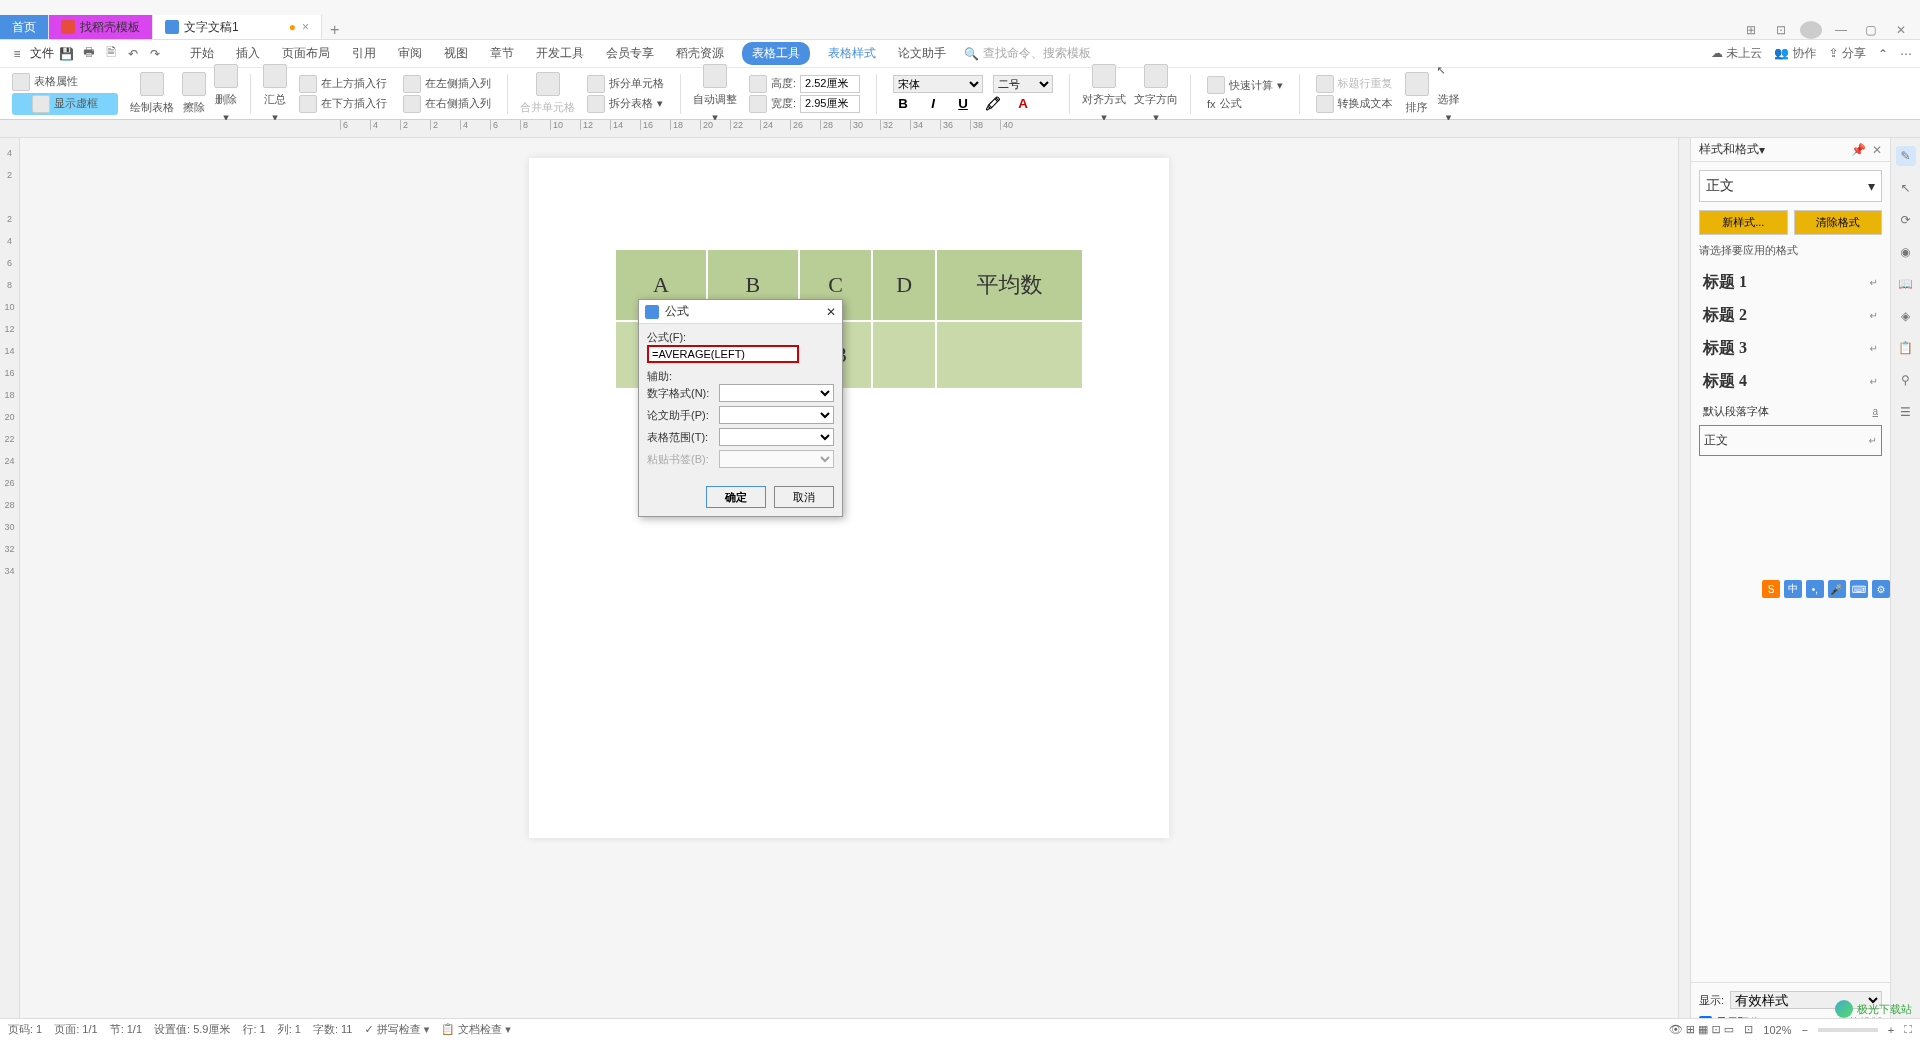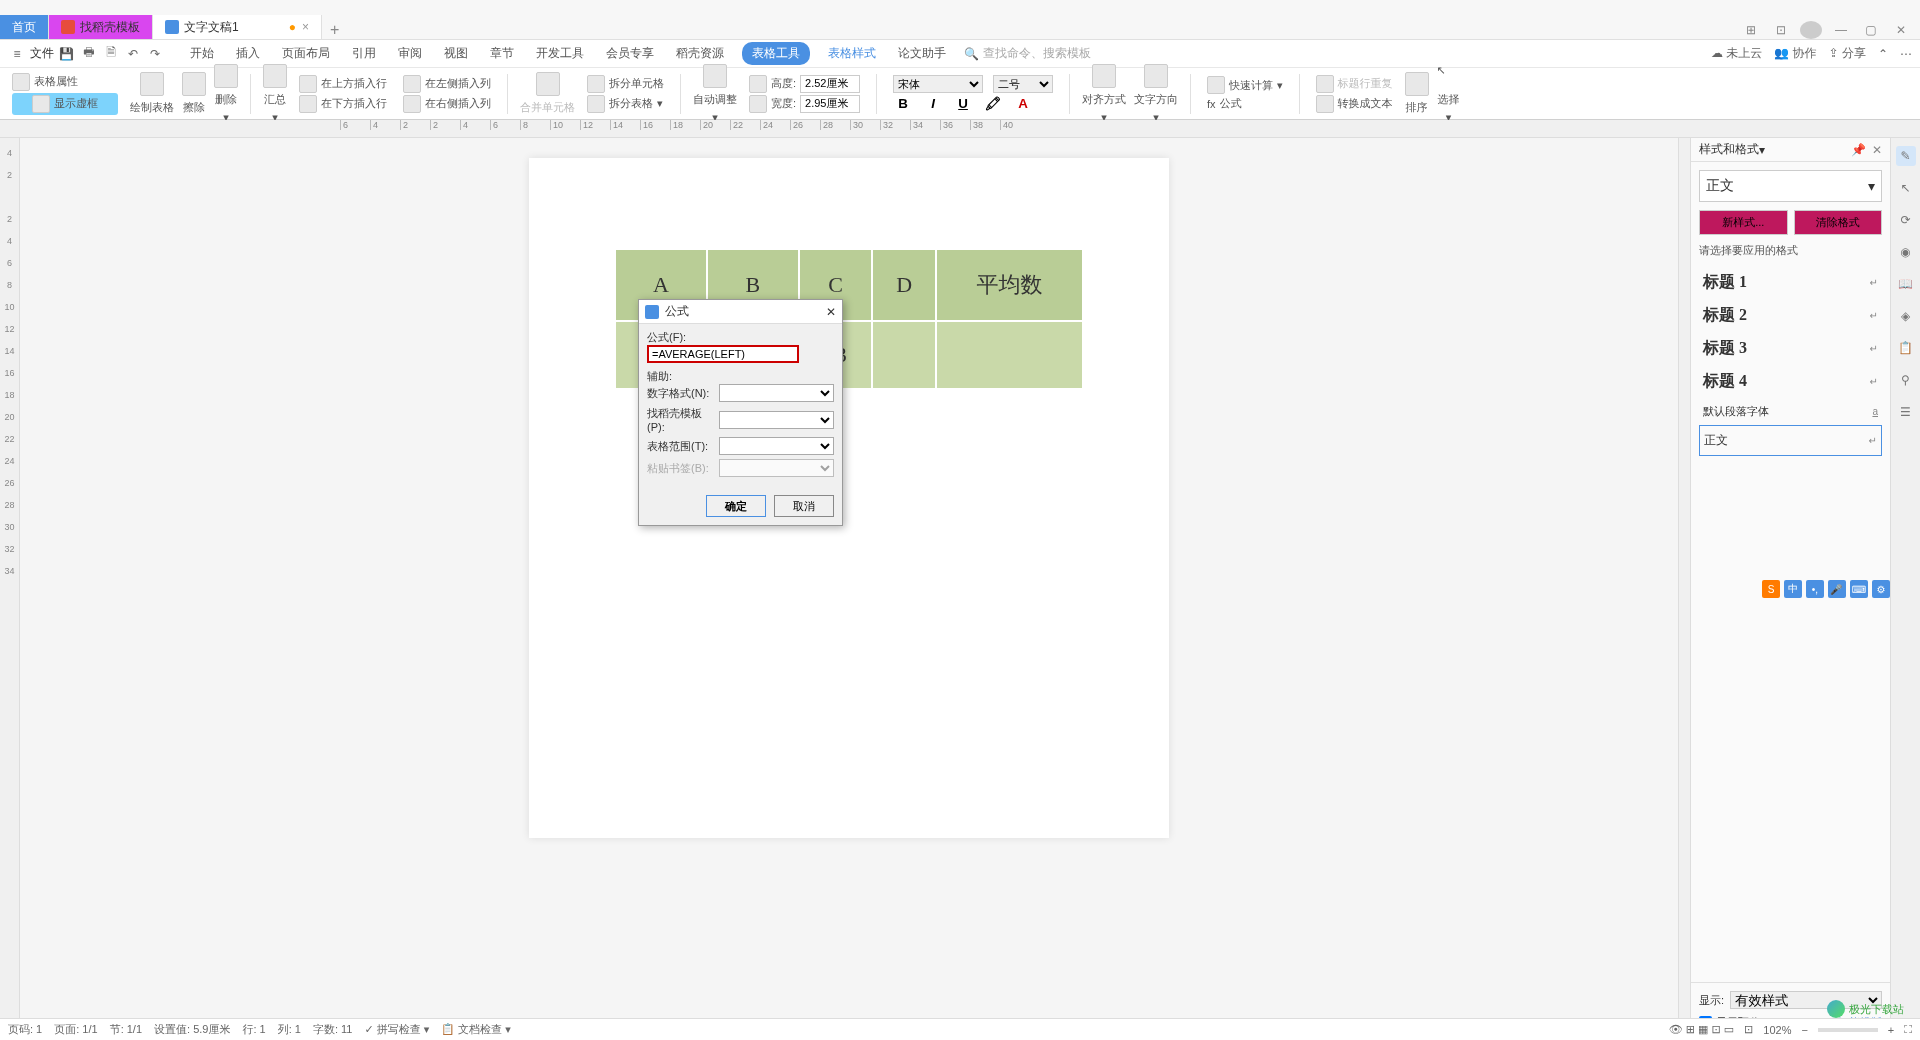--- a/index.html
+++ b/index.html
@@ -72,21 +72,21 @@
     .dialog-buttons { display: flex; justify-content: flex-end; gap: 8px; padding: 8px; }
     .dialog-btn { width: 60px; height: 22px; border: 1px solid #888; background: #f0f0f0; font-size: 11px; }
     .dialog-btn.primary { border: 1px solid #4a90e2; font-weight: bold; }
     
     
     .style-panel { width: 200px; background: #fafafa; border-left: 1px solid #ddd; display: flex; flex-direction: column; }
     .style-header { height: 24px; display: flex; align-items: center; padding: 0 8px; border-bottom: 1px solid #e0e0e0; font-size: 12px; }
     .style-header .spacer { margin-left: auto; display: flex; gap: 6px; color: #888; }
     .style-select { margin: 8px; padding: 6px; border: 1px solid #ccc; background: #fff; font-size: 14px; display:flex; justify-content:space-between; align-items:center; }
     .style-btns { display: flex; gap: 6px; padding: 0 8px; }
-    .style-btn-sm { flex: 1; padding: 4px; border: 1px solid #ccc; background: #be185d; font-size: 11px; }
+    .style-btn-sm { flex: 1; padding: 4px; border: 1px solid #ccc; background: #eab308; font-size: 11px; }
     .style-section-label { padding: 8px; font-size: 11px; color: #555; }
     .style-list { padding: 0 8px; }
     .style-item { padding: 6px 4px; display: flex; justify-content: space-between; align-items: center; cursor: pointer; }
     .style-item .name { font-size: 16px; font-family: SimSun; font-weight: bold;}
     .style-item .arrow { color: #888; font-size: 10px; }
     .style-item.selected { border: 1px solid #4a90e2; }
     .style-bottom { margin-top: auto; padding: 8px; border-top: 1px solid #e0e0e0; }
     .style-show { display: flex; align-items: center; gap: 6px; font-size: 11px; margin-bottom: 6px; }
     .style-show select { flex: 1; height: 18px; border: 1px solid #ccc; }
     .style-check { display: flex; align-items: center; gap: 4px; font-size: 11px; }
@@ -99,21 +99,21 @@
     
     .status-bar { position: fixed; bottom: 0; left: 0; right: 0; height: 22px; background: #fff; border-top: 1px solid #ddd; display: flex; align-items: center; padding: 0 8px; font-size: 11px; color: #666; gap: 12px; }
     .status-right { margin-left: auto; display: flex; align-items: center; gap: 10px; }
     
     
     .ime-bar { position: fixed; right: 30px; top: 580px; display: flex; gap: 4px; }
     .ime-btn { width: 18px; height: 18px; background: #4a90e2; color: #fff; border-radius: 2px; display: flex; align-items: center; justify-content: center; font-size: 10px; }
     .ime-btn.orange { background: #ff7b00; }
     
     
-    .watermark { position: fixed; right: 16px; bottom: 22px; font-size: 11px; color: #3ba843; display: flex; align-items: center; gap: 4px;}
+    .watermark { position: fixed; right: 8px; bottom: 22px; font-size: 11px; color: #3ba843; display: flex; align-items: center; gap: 4px;}
     .watermark .logo { width: 18px; height: 18px; border-radius: 50%; background: linear-gradient(135deg,#4ac,#5d6); }
     
     .scrollbar-v { width: 12px; background: #f0f0f0; border-left: 1px solid #ddd;}
   </style>
 </head>
 <body>
 
 <div class="title-bar">
   <div class="tab active-home">
       <span>首页</span>
@@ -441,21 +441,21 @@
   </div>
   <div class="dialog-body">
     <div>公式(F):</div>
     <input class="dialog-input highlight" value="=AVERAGE(LEFT)" style="">
     <div style="margin-top:6px">辅助:</div>
     <div class="dialog-row">
         <span class="dialog-label">数字格式(N):</span>
         <select class="dialog-select"></select>
       </div>
     <div class="dialog-row">
-        <span class="dialog-label">找稻壳模板(P):</span>
+        <span class="dialog-label">论文助手(P):</span>
         <select class="dialog-select"></select>
       </div>
     <div class="dialog-row">
         <span class="dialog-label">表格范围(T):</span>
         <select class="dialog-select"></select>
       </div>
     <div class="dialog-row">
         <span class="dialog-label disabled">粘贴书签(B):</span>
         <select class="dialog-select" disabled=""></select>
       </div>

